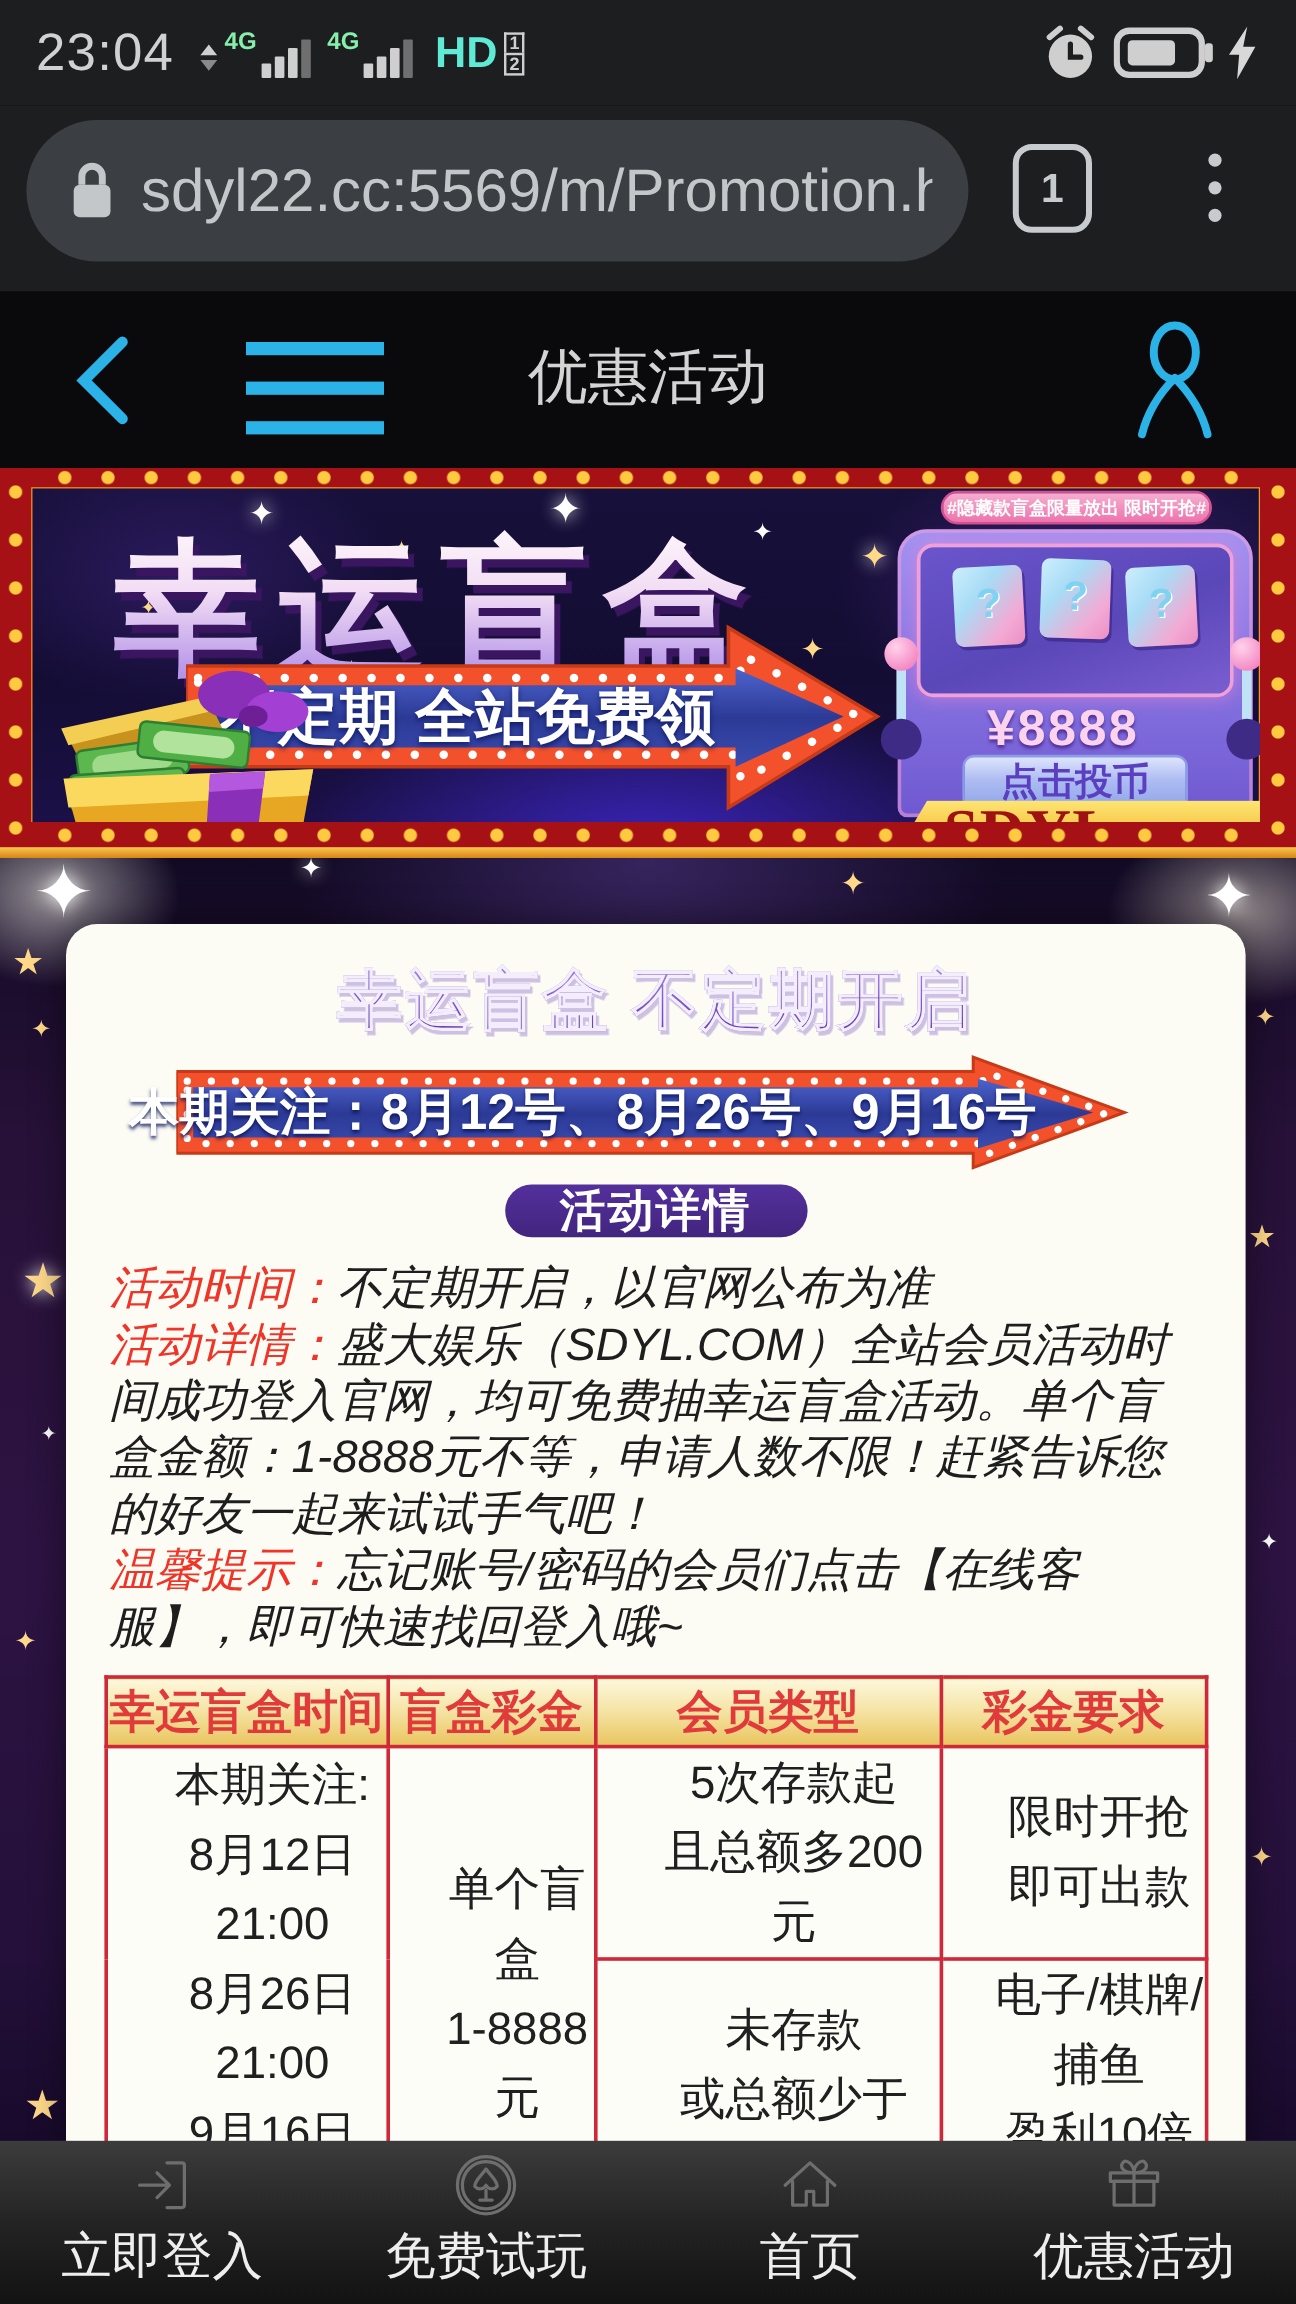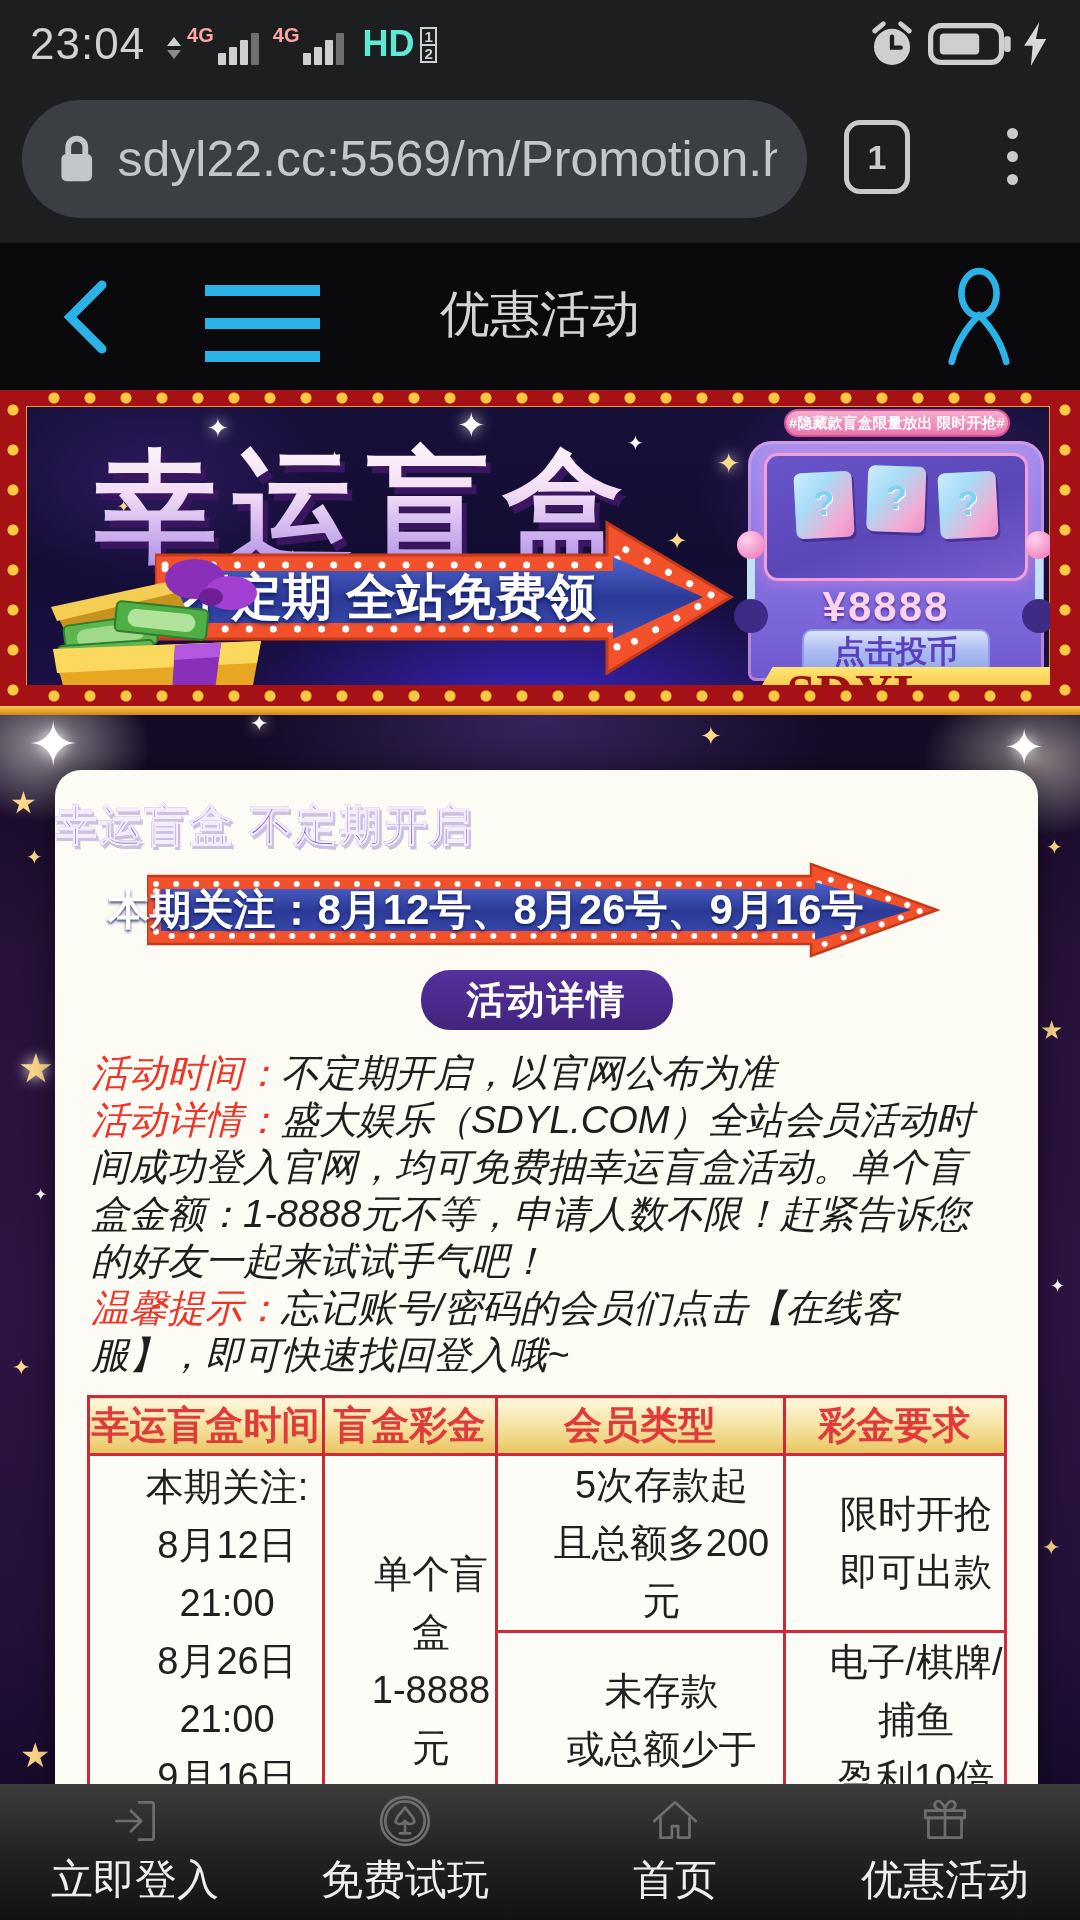--- a/index.html
+++ b/index.html
@@ -8,21 +8,21 @@
          font-family:"Liberation Sans","DejaVu Sans",sans-serif; }
 
   
   .status-bar { position:absolute; left:0; top:0; width:1080px; height:88px;
     background:#1d1e20; display:flex; align-items:center; padding:0 30px; color:#cfd1d3; }
   .sb-time { font-size:44px; letter-spacing:1px; }
   .sb-net { display:flex; align-items:flex-end; margin-left:22px; gap:4px; }
   .updown { display:flex; flex-direction:column; gap:4px; margin-right:2px; margin-bottom:6px; }
   .tri-up { width:0; height:0; border-left:7px solid transparent; border-right:7px solid transparent; border-bottom:9px solid #cfcfcf; }
   .tri-dn { width:0; height:0; border-left:7px solid transparent; border-right:7px solid transparent; border-top:9px solid #8a8a8a; }
-  .g4 { font-size:20px; font-weight:bold; color:#fca5a5; margin-bottom:18px; }
+  .g4 { font-size:20px; font-weight:bold; color:#86efac; margin-bottom:18px; }
   .bars { display:flex; align-items:flex-end; gap:3px; margin-right:10px; }
   .bars i { display:block; width:8px; background:#cfcfcf; border-radius:1px; }
   .bars i:nth-child(1){height:12px}.bars i:nth-child(2){height:18px}
   .bars i:nth-child(3){height:25px}.bars i:nth-child(4){height:32px; background:#6f6f6f;}
   .hd { font-size:36px; font-weight:bold; color:#5eead4; margin-left:4px; }
   .hdbox { display:flex; flex-direction:column; margin-left:2px; margin-bottom:2px; }
   .hdbox span { font-size:15px; line-height:15px; font-weight:bold; color:#cfcfcf;
     border:2px solid #cfcfcf; padding:0 2px; }
   .hdbox span:first-child { border-bottom:none; }
   .sb-right { margin-left:auto; display:flex; align-items:center; gap:10px; }
@@ -129,32 +129,32 @@
       linear-gradient(180deg,#120a24 0%,#271138 22%,#2d1342 55%,#24103a 85%,#180a2b 100%); }
   .st { position:absolute; color:#fff; z-index:1; }
   .st::before { content:"✦"; }
   .st.gold { color:#ffd98a; }
   .st.five::before { content:"★"; }
   .glow { text-shadow:0 0 14px rgba(255,255,255,.9); }
 
   .card { position:absolute; left:55px; top:55px; width:983px; height:1040px;
     background:#fcfcf5; border-radius:26px; z-index:2; overflow:hidden;
     box-shadow:0 0 30px rgba(0,0,0,.45); }
-  .card-title { margin-top:28px; text-align:left; font-weight:bold; font-size:42px;
+  .card-title { margin-top:28px; text-align:center; font-weight:bold; font-size:54px;
     letter-spacing:3px; color:#7a50c8; text-shadow:2px 3px 0 #d9c9f2; }
   @supports (-webkit-background-clip:text) {
     .card-title { background:linear-gradient(180deg,#a98fe0 0%,#7b55c8 55%,#5b34a8 100%);
       -webkit-background-clip:text; background-clip:text; color:transparent;
       filter:drop-shadow(2px 3px 0 rgba(120,80,190,.35)); text-shadow:none;
       -webkit-text-stroke:1px #f4eefc; } }
   .c-arrow-wrap { position:relative; width:800px; height:96px; margin:8px auto 0; }
   .c-arrow-text { position:absolute; left:24px; top:18px; width:630px; height:60px;
     display:flex; align-items:center; justify-content:center; color:#fff;
     font-size:42px; font-weight:bold; white-space:nowrap; text-shadow:0 2px 3px rgba(10,20,90,.8); }
-  .details-btn { width:252px; height:60px; margin:12px auto 16px; background:#47287f;
+  .details-btn { width:252px; height:44px; margin:12px auto 16px; background:#47287f;
     background:linear-gradient(180deg,#54309c,#42257e); border-radius:29px;
     display:flex; align-items:center; justify-content:center; color:#fff;
     font-size:38px; font-weight:bold; letter-spacing:2px; }
   .card-text { margin:20px 36px 0; font-size:38px; line-height:47px; color:#1e1e1e; }
   .card-text p { margin:0;font-style:italic; }
   .rl { color:#f03428; }
   .promo-table { border-collapse:collapse; margin:16px auto 0; table-layout:fixed; }
   .promo-table th, .promo-table td { border:3px solid #cf2838; text-align:center; vertical-align:middle; }
   .promo-table th { height:58px; font-size:38px; font-weight:bold; color:#e03a3a;
     background:linear-gradient(180deg,#fdf8dc 0%,#f6e5a8 45%,#e9c55f 100%); }

